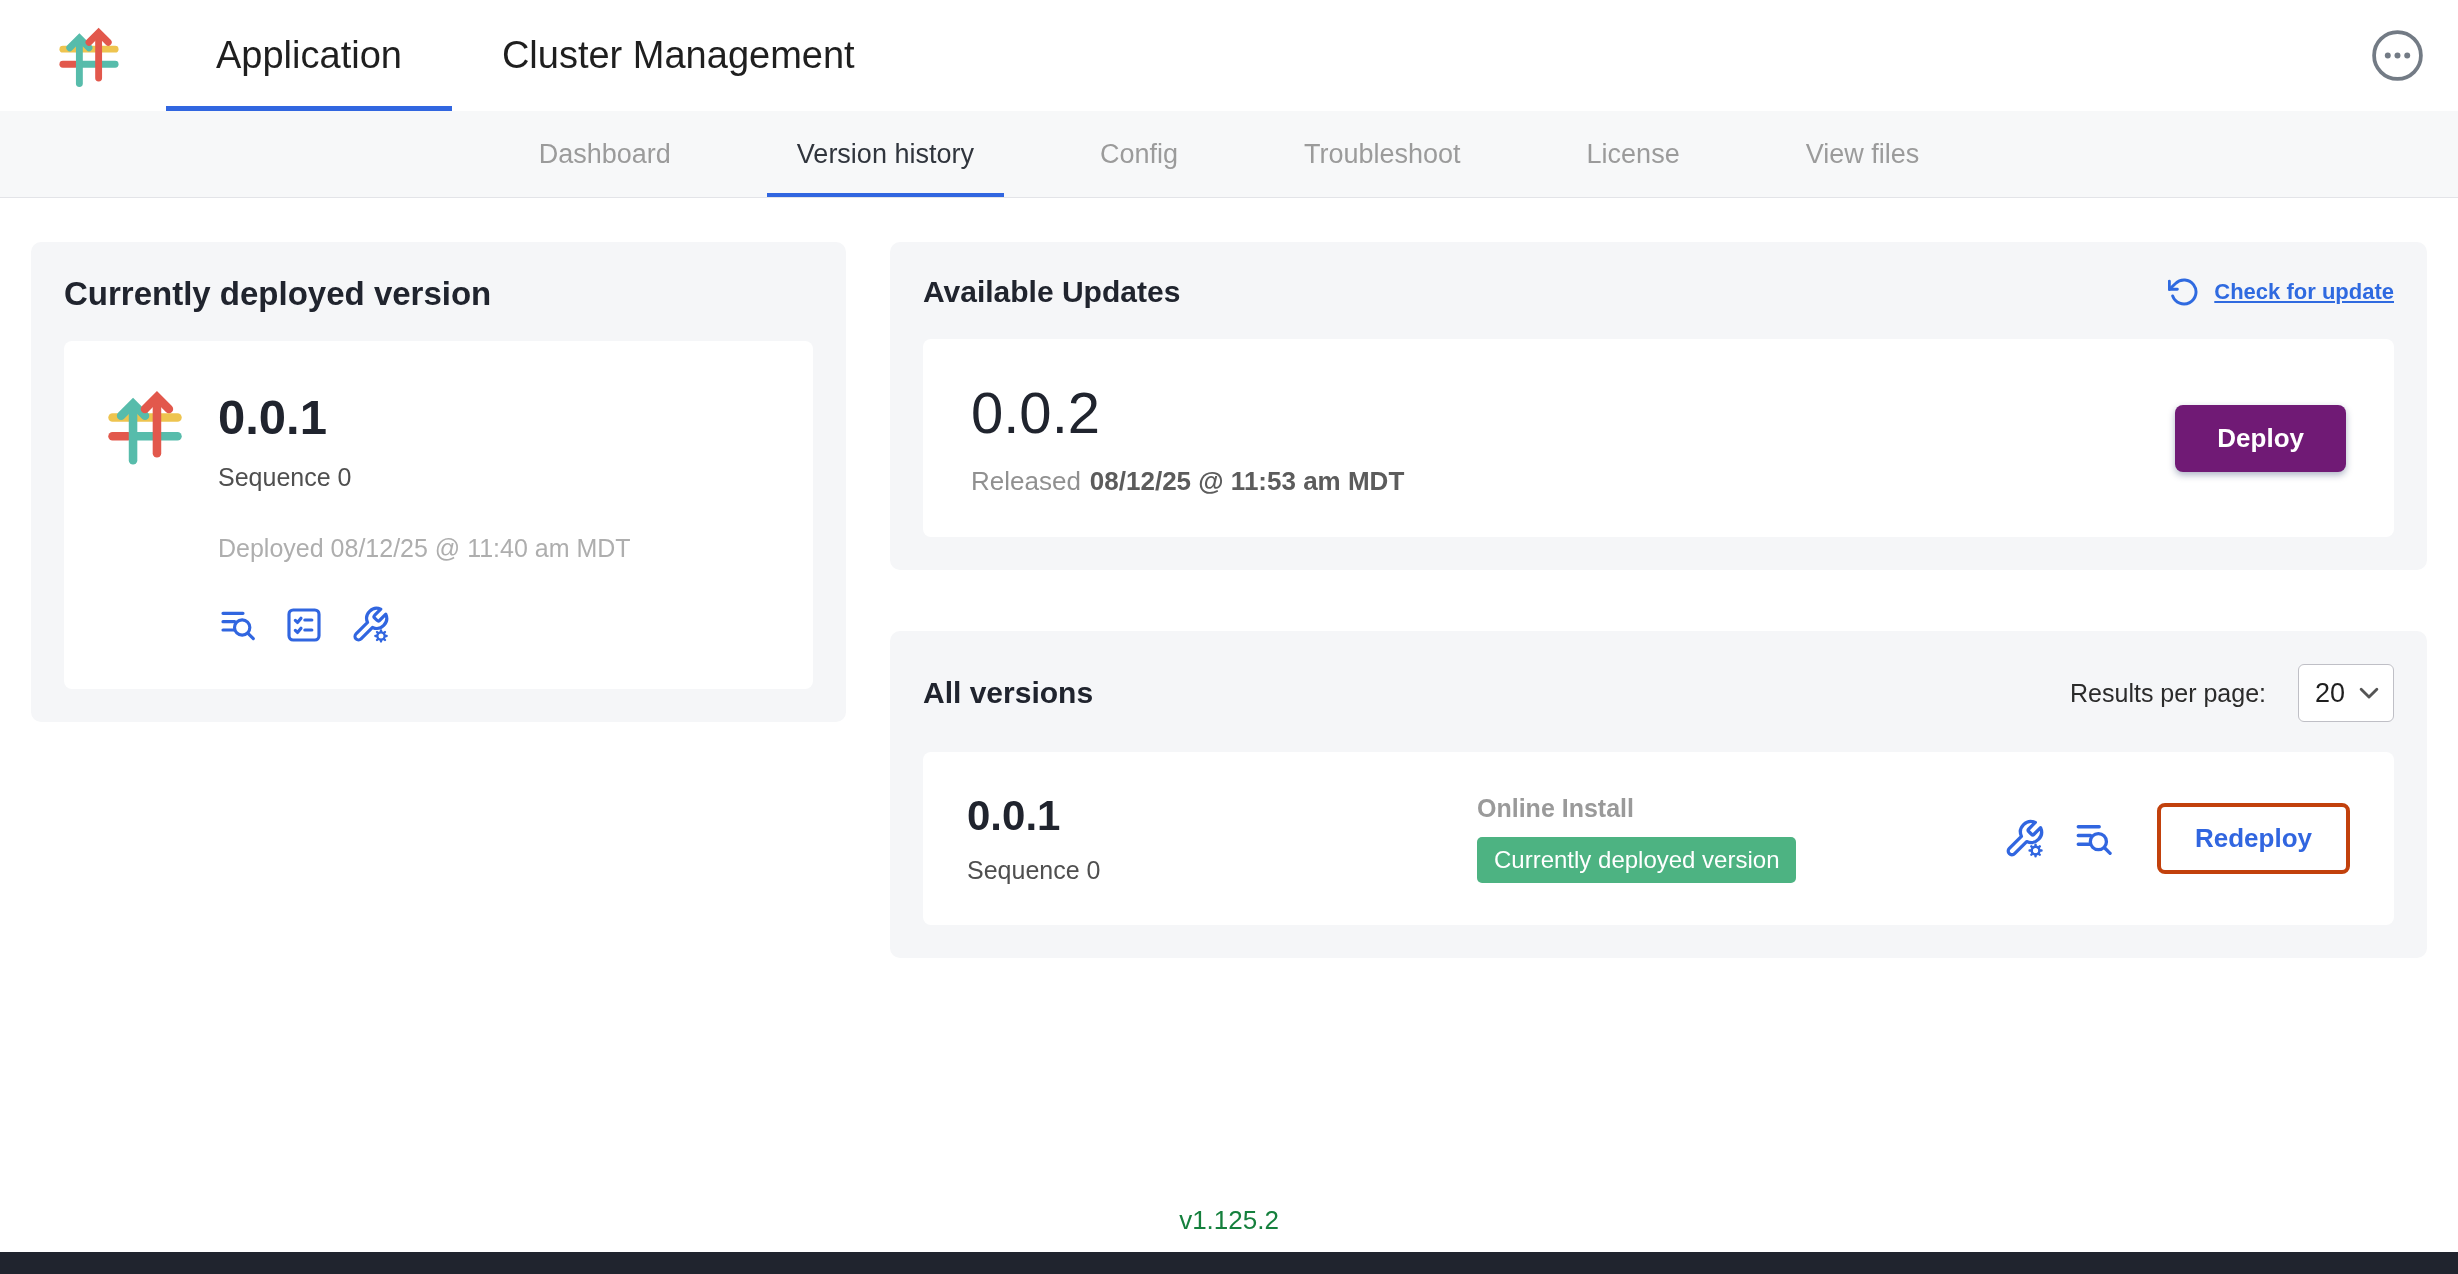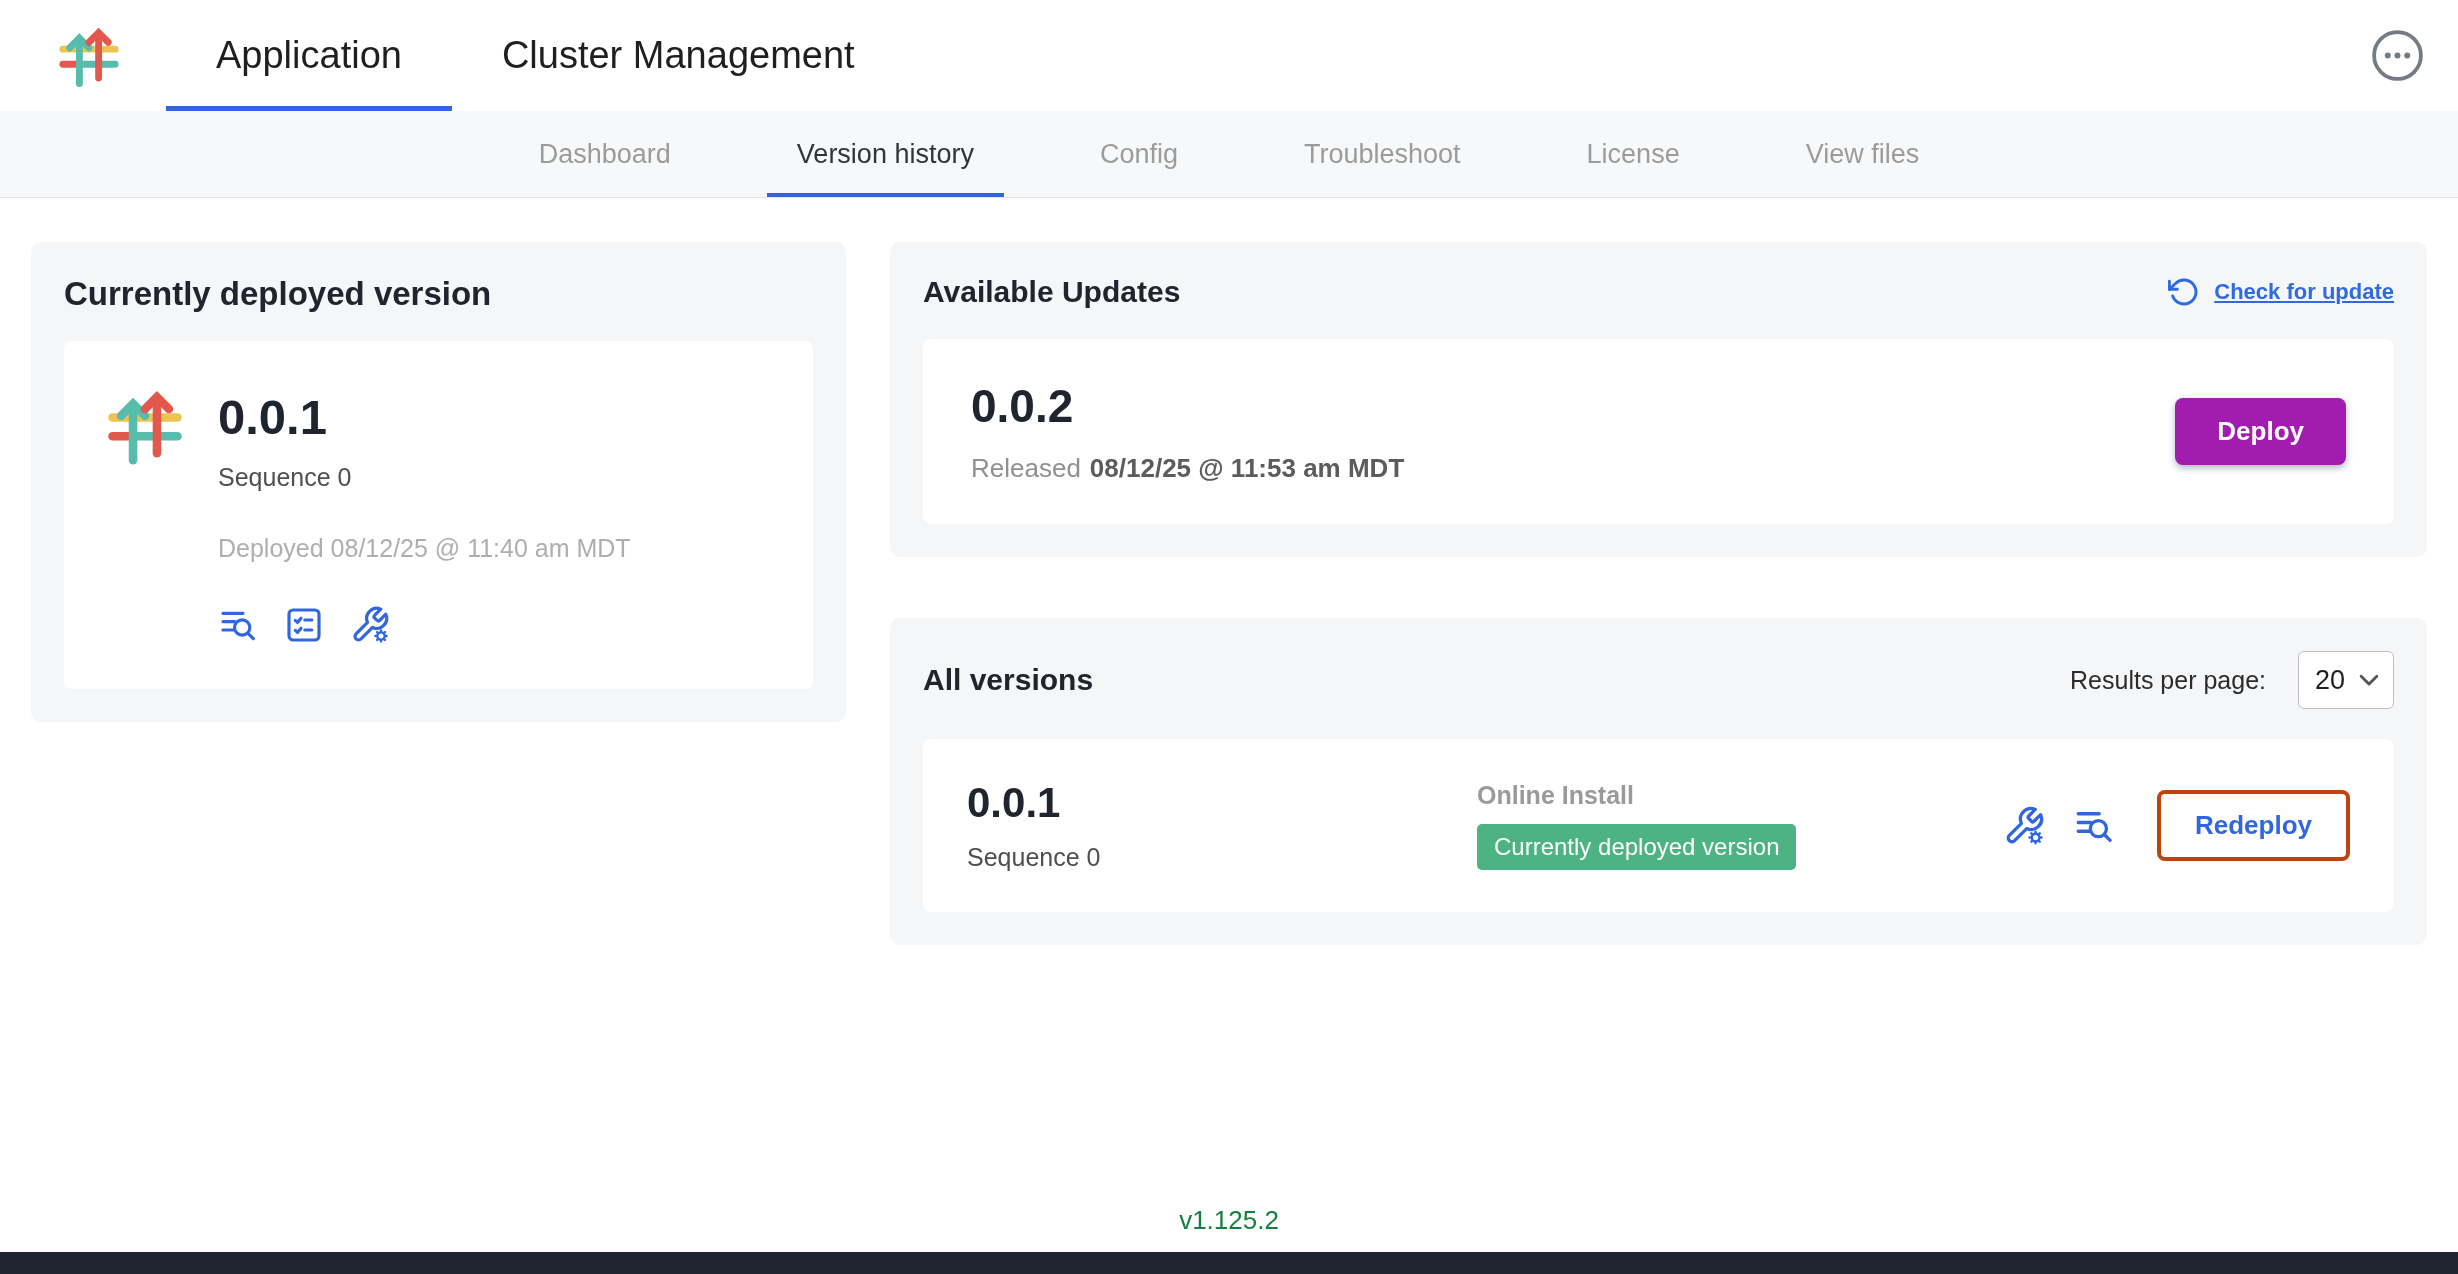--- a/index.html
+++ b/index.html
@@ -123,25 +123,25 @@
     font-weight: bold;
     color: #2f6ae0;
     text-decoration: underline;
   }
   .update-inner {
     display: flex;
     align-items: center;
     justify-content: space-between;
     padding: 40px 48px;
   }
-  .update-version { font-size: 46px; font-weight: bold; margin-bottom: 20px; }
+  .update-version { font-size: 58px; font-weight: normal; margin-bottom: 20px; }
   .released-line { font-size: 26px; color: #909090; }
   .released-line .released-date { font-weight: bold; color: #5c5c5c; margin-left: 9px; }
   .deploy-btn {
-    background: #a21caf;
+    background: #701a75;
     color: #ffffff;
     font-size: 26px;
     font-weight: bold;
     padding: 18px 42px;
     border: none;
     border-radius: 8px;
     cursor: pointer;
     box-shadow: 0 3px 7px rgba(20,40,90,0.35);
     font-family: inherit;
   }

